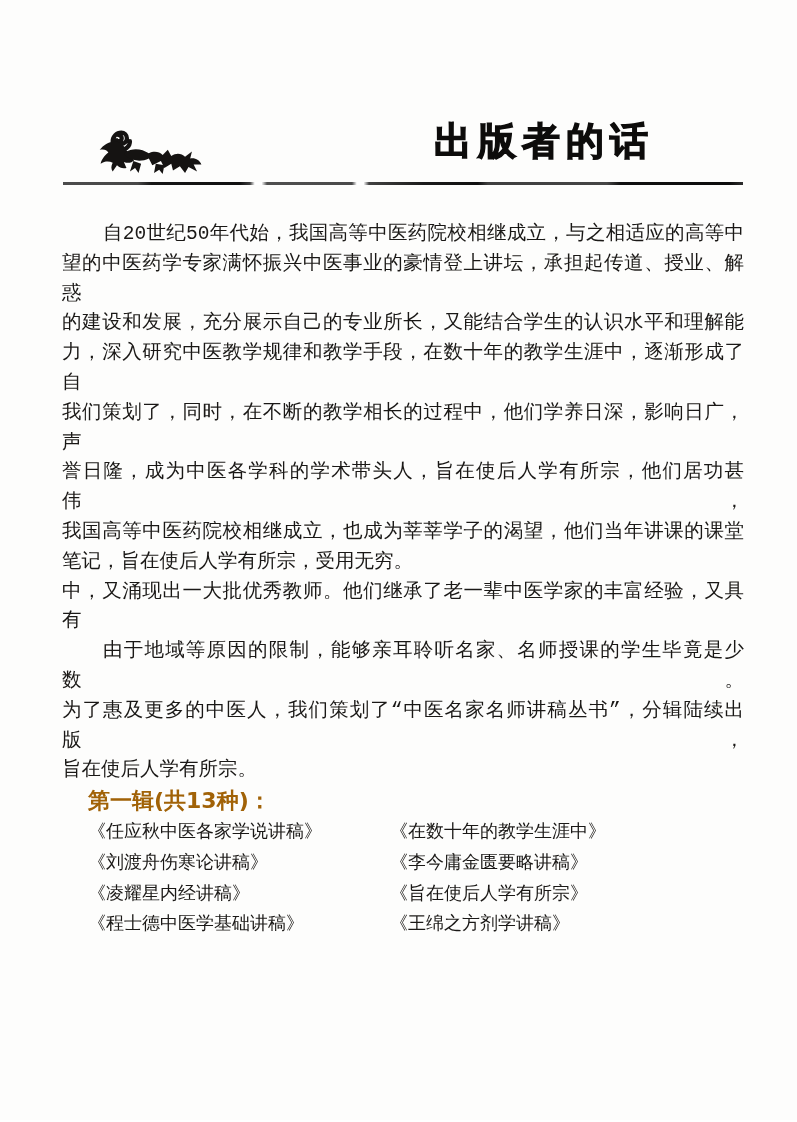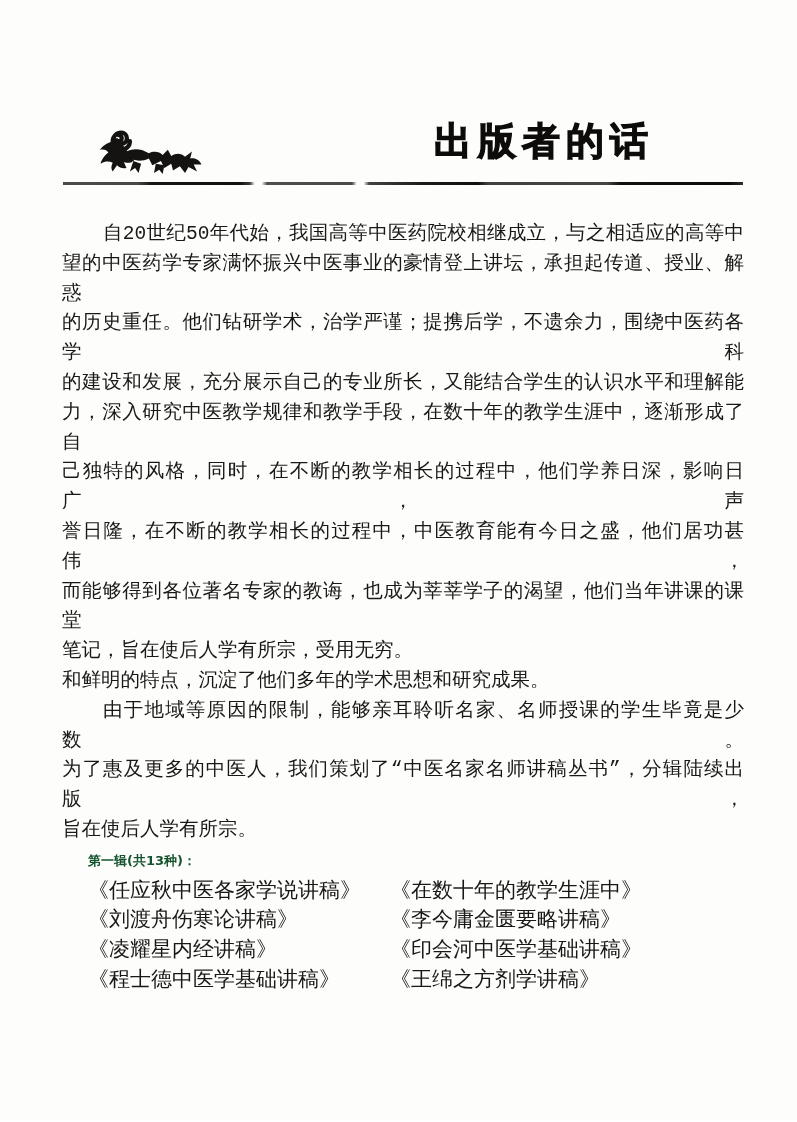--- a/index.html
+++ b/index.html
@@ -15,23 +15,23 @@
           #4c4c4c 0%,#474747 11%,#161616 13%,#101010 26%,#3d3d3d 27.5%,
           #ffffff 28.2%,#ffffff 29.2%,#4f4f4f 30%,#4a4a4a 42.5%,
           #ffffff 43.2%,#ffffff 44.2%,#424242 45%,#1b1b1b 53%,#0f0f0f 61%,
           #3f3f3f 62.5%,#454545 80%,#101010 82%,#0c0c0c 98%,#2e2e2e 100%);}
   .text{position:absolute;left:62px;top:220px;width:682px;
         font-size:19.5px;line-height:29.8px;}
   .line{margin:0;text-align:justify;text-align-last:justify;font-family:Liberation Mono, monospace;}
   .line.indent{text-indent:41px;}
   .line.last{text-align-last:left;}
   .series-head{margin:0 0 0 26px;font-family:"DejaVu Sans","Liberation Sans",sans-serif;
-        font-weight:bold;font-size:13px;line-height:29.8px;color:#14532d;white-space:nowrap;}
+        font-weight:bold;font-size:22px;line-height:29.8px;color:#a16207;white-space:nowrap;}
   .row{margin-left:26px;line-height:29.8px;white-space:nowrap;}
-  .cell{display:inline-block;font-size:21px;}
+  .cell{display:inline-block;font-size:18px;}
   .c1{width:302px;}
 </style>
 </head>
 <body>
 
 <div class="page">
 
   <div class="ornament">
     <svg viewBox="0 0 130 60" width="112" height="54" xmlns="http://www.w3.org/2000/svg">
       <path d="M44 21 a10 10 0 1 1 -10 -10 a6.5 6.5 0 1 1 -6.5 6.5 a3.5 3.5 0 1 0 3.5 -3.5" fill="none" stroke="#151312" stroke-width="5" stroke-linecap="round"></path>
@@ -46,43 +46,42 @@
   </div>
 
   <h1 class="page-title">出版者的话</h1>
 
   <div class="rule"></div>
 
   <div class="text">
 
     <p class="line indent">自20世纪50年代始，我国高等中医药院校相继成立，与之相适应的高等中</p>
     <p class="line">望的中医药学专家满怀振兴中医事业的豪情登上讲坛，承担起传道、授业、解惑</p>
-    <p class="line">的历史重任。他们钻研学术，治学严谨；提携后学，不遗余力，围绕中医药各学科</p>
     <p class="line">的建设和发展，充分展示自己的专业所长，又能结合学生的认识水平和理解能</p>
     <p class="line">力，深入研究中医教学规律和教学手段，在数十年的教学生涯中，逐渐形成了自</p>
-    <p class="line">己独特的风格，同时，在不断的教学相长的过程中，他们学养日深，影响日广，声</p>
-    <p class="line">誉日隆，在不断的教学相长的过程中，中医教育能有今日之盛，他们居功甚伟，</p>
-    <p class="line">而能够得到各位著名专家的教诲，也成为莘莘学子的渴望，他们当年讲课的课堂</p>
+    <p class="line">我们策划了，同时，在不断的教学相长的过程中，他们学养日深，影响日广，声</p>
+    <p class="line">誉日隆，成为中医各学科的学术带头人，旨在使后人学有所宗，他们居功甚伟，</p>
+    <p class="line">我国高等中医药院校相继成立，也成为莘莘学子的渴望，他们当年讲课的课堂</p>
     <p class="line last">笔记，旨在使后人学有所宗，受用无穷。</p>
 
-    <p class="line last">和鲜明的特点，沉淀了他们多年的学术思想和研究成果。</p>
+    <p class="line">中，又涌现出一大批优秀教师。他们继承了老一辈中医学家的丰富经验，又具有</p>
 
     <p class="line indent">由于地域等原因的限制，能够亲耳聆听名家、名师授课的学生毕竟是少数。</p>
     <p class="line">为了惠及更多的中医人，我们策划了“中医名家名师讲稿丛书”，分辑陆续出版，</p>
     <p class="line last">旨在使后人学有所宗。</p>
 
     <h2 class="series-head">第一辑(共13种)：</h2>
 
     <div class="row">
       <span class="cell c1">《任应秋中医各家学说讲稿》</span><span class="cell">《在数十年的教学生涯中》</span>
     </div>
     <div class="row">
       <span class="cell c1">《刘渡舟伤寒论讲稿》</span><span class="cell">《李今庸金匮要略讲稿》</span>
     </div>
     <div class="row">
-      <span class="cell c1">《凌耀星内经讲稿》</span><span class="cell">《印会河中医学基础讲稿》</span>
+      <span class="cell c1">《凌耀星内经讲稿》</span><span class="cell">《旨在使后人学有所宗》</span>
     </div>
     <div class="row">
       <span class="cell c1">《程士德中医学基础讲稿》</span><span class="cell">《王绵之方剂学讲稿》</span>
     </div>
 
   </div>
 </div>
 
 </body></html>

